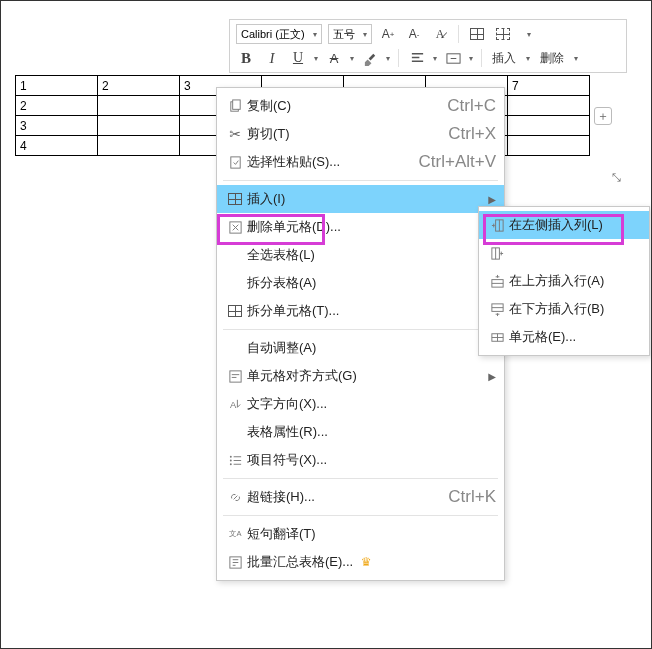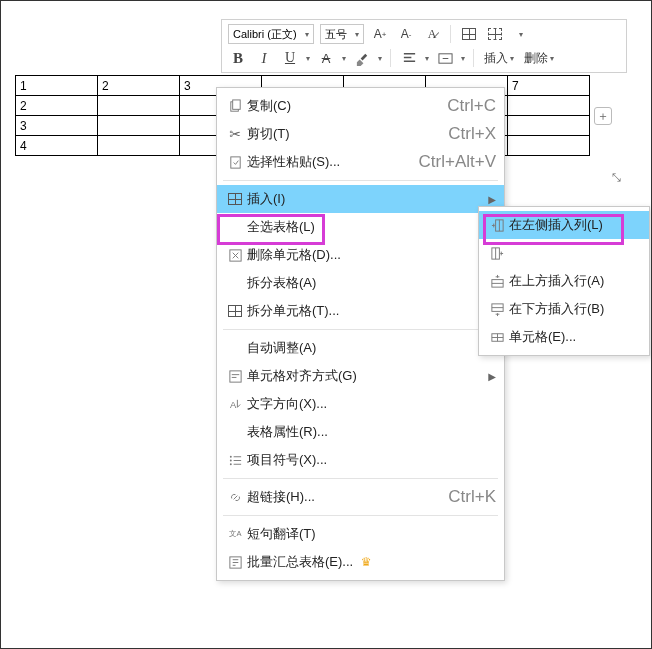--- a/index.html
+++ b/index.html
@@ -10,21 +10,21 @@
       width: 652px;
       height: 649px;
       position: relative;
       overflow: hidden;
       border: 1px solid #333;
     }
     
     .toolbar {
       position: absolute;
       top: 18px;
-      left: 220px;
+      left: 228px;
       right: 24px;
       border: 1px solid #d0d0d0;
       background: #fff;
       padding: 2px 6px;
     }
     .toolbar-row {
       display: flex;
       align-items: center;
       gap: 6px;
       height: 24px;
@@ -66,21 +66,21 @@
       border: 1px solid #555;
       background:
         linear-gradient(#555,#555) center/1px 100% no-repeat,
         linear-gradient(#555,#555) center/100% 1px no-repeat;
     }
     .toolbar-label {
       font-size: 12px;
       color: #333;
       display: flex;
       align-items: center;
-      gap: 2px;
+      gap: 10px;
       cursor: pointer;
       padding: 0 2px;
     }
     .small-tri { font-size: 8px; color: #666; }
 
     
     .doc-table-wrap {
       position: absolute;
       top: 74px;
       left: 14px;
@@ -338,31 +338,31 @@
   </div>
   <div class="menu-sep"></div>
   <div class="menu-item hover">
     <span class="mi-icon">
         <span class="grid-icon"></span>
       </span>
     <span class="mi-label">插入(I)</span>
     <span class="mi-arrow">▶</span>
   </div>
   <div class="menu-item">
+    <span class="mi-icon">
+      <svg class="ic" viewBox="0 0 16 16">
+          <rect x="2" y="2" width="12" height="12" fill="none" stroke="#777"></rect>
+          <path d="M5 5l6 6M11 5l-6 6" stroke="#777"></path>
+        </svg>
+    </span>
+    <span class="mi-label">删除单元格(D)...</span>
+  </div>
+  <div class="menu-item">
     <span class="mi-icon"></span>
     <span class="mi-label">全选表格(L)</span>
-  </div>
-  <div class="menu-item">
-    <span class="mi-icon">
-      <svg class="ic" viewBox="0 0 16 16">
-          <rect x="2" y="2" width="12" height="12" fill="none" stroke="#777"></rect>
-          <path d="M5 5l6 6M11 5l-6 6" stroke="#777"></path>
-        </svg>
-    </span>
-    <span class="mi-label">删除单元格(D)...</span>
   </div>
   <div class="menu-item">
     <span class="mi-icon"></span>
     <span class="mi-label">拆分表格(A)</span>
     <span class="mi-arrow">▶</span>
   </div>
   <div class="menu-item">
     <span class="mi-icon">
         <span class="grid-icon"></span>
       </span>

